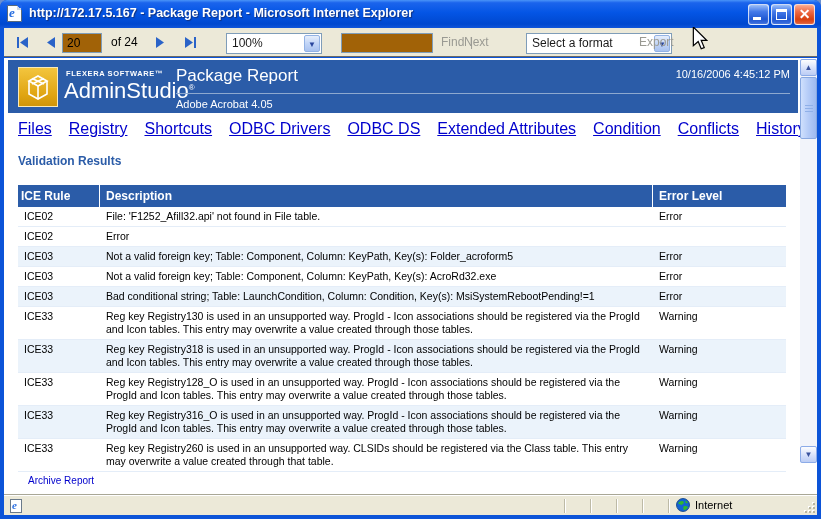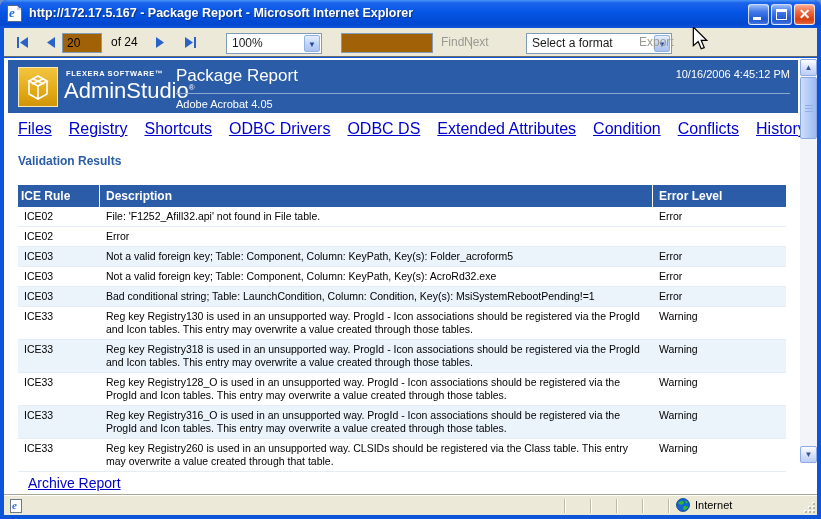--- a/index.html
+++ b/index.html
@@ -93,21 +93,21 @@
   .thead .h1 { width:82px;  padding-left:3px; border-right:1px solid #fff; }
   .thead .h2 { width:553px; padding-left:6px; border-right:1px solid #fff; }
   .thead .h3 { width:126px; padding-left:6px; }
   .trow { display:flex; border-bottom:1px solid #e4edf8; background:#fff; }
   .trow.shaded { background:var(--shade,#ebf3fb); }
   .trow > div { padding-top:3px; padding-bottom:3px; line-height:13px; }
   .trow .c1 { width:82px;  padding-left:6px; }
   .trow .c2 { width:553px; padding-left:6px; padding-right:10px; }
   .trow .c3 { width:133px; padding-left:6px; }
 
-  .archive { position:absolute; left:24px; top:417px; font-size:14px; color:var(--link,#0000cc); text-decoration:underline; cursor:pointer; }
+  .archive { position:absolute; left:24px; top:417px; font-size:10px; color:var(--link,#0000cc); cursor:pointer; }
 
   
   .scrollbar { position:absolute; right:0; top:1px; width:17px; height:404px; background:#f2f4fa; }
   .sb-btn {
     position:absolute; left:0; width:17px; height:17px;
     background:linear-gradient(180deg,#fdfdfe,#d3defa 60%,#bccdf4);
     border:1px solid #8cabe8; border-radius:2px; text-align:center;
   }
   .sb-btn span { display:block; font-size:8px; line-height:15px; color:#39529e; }
   .sb-thumb {

